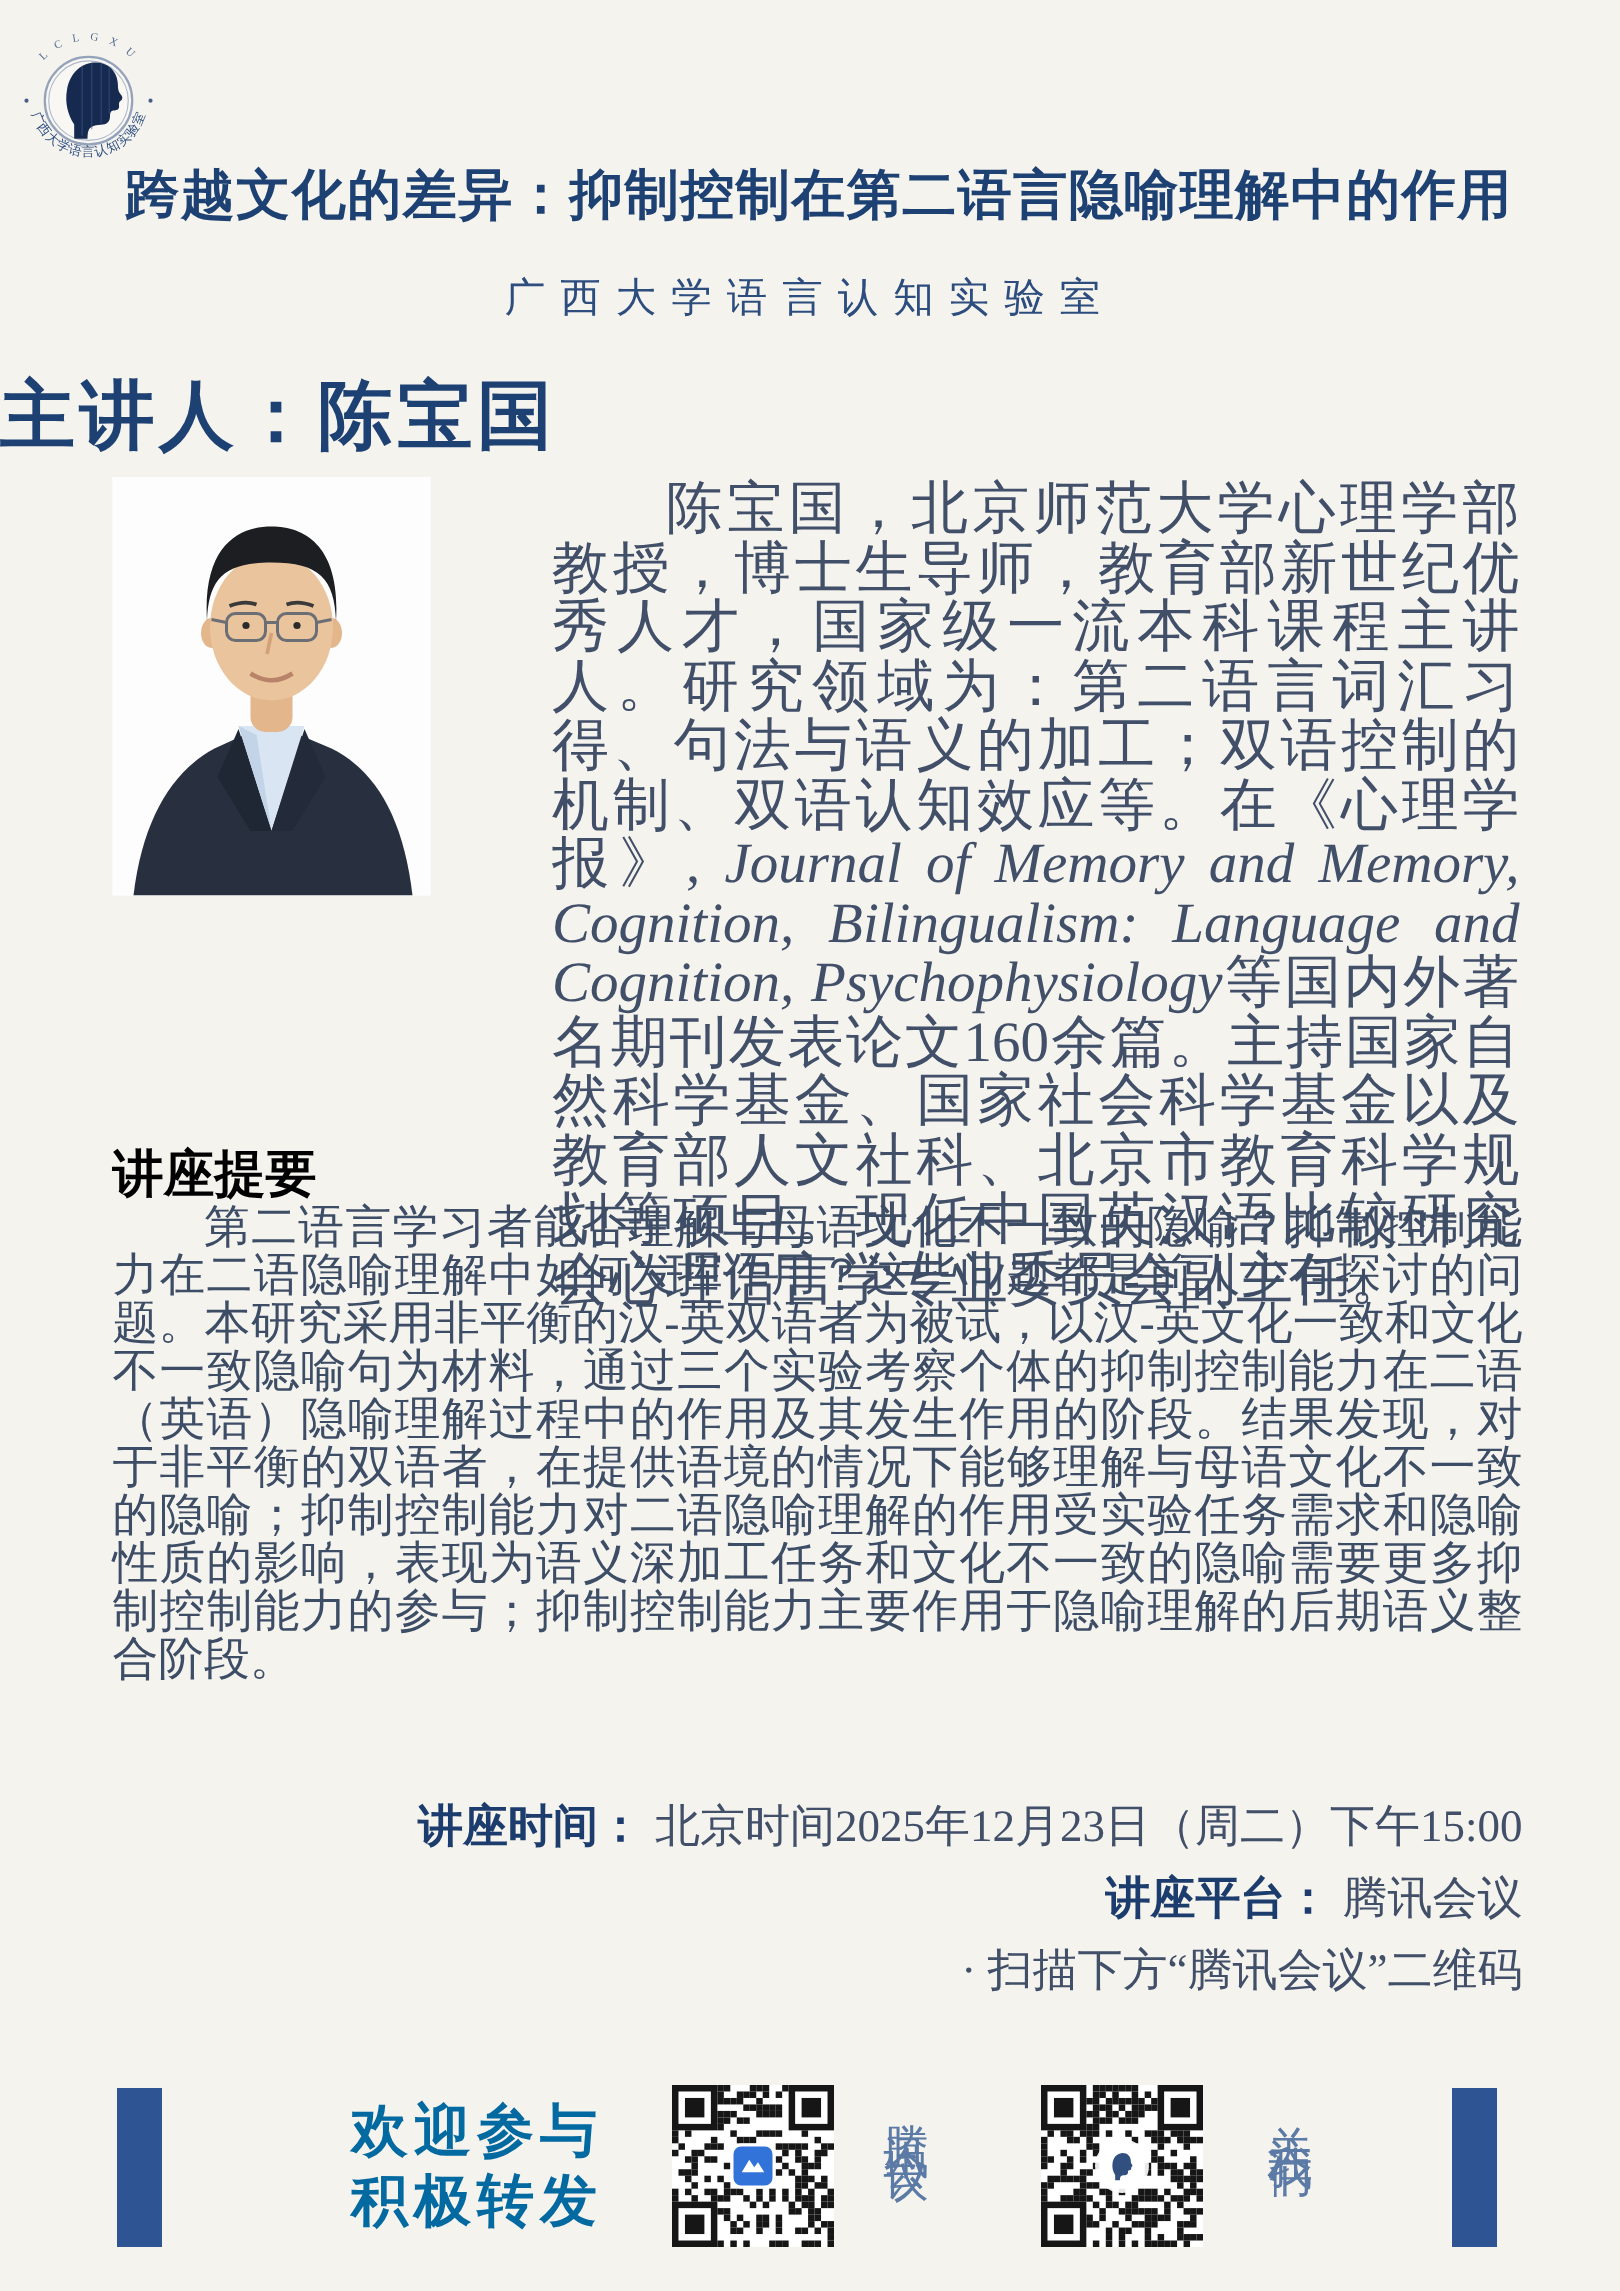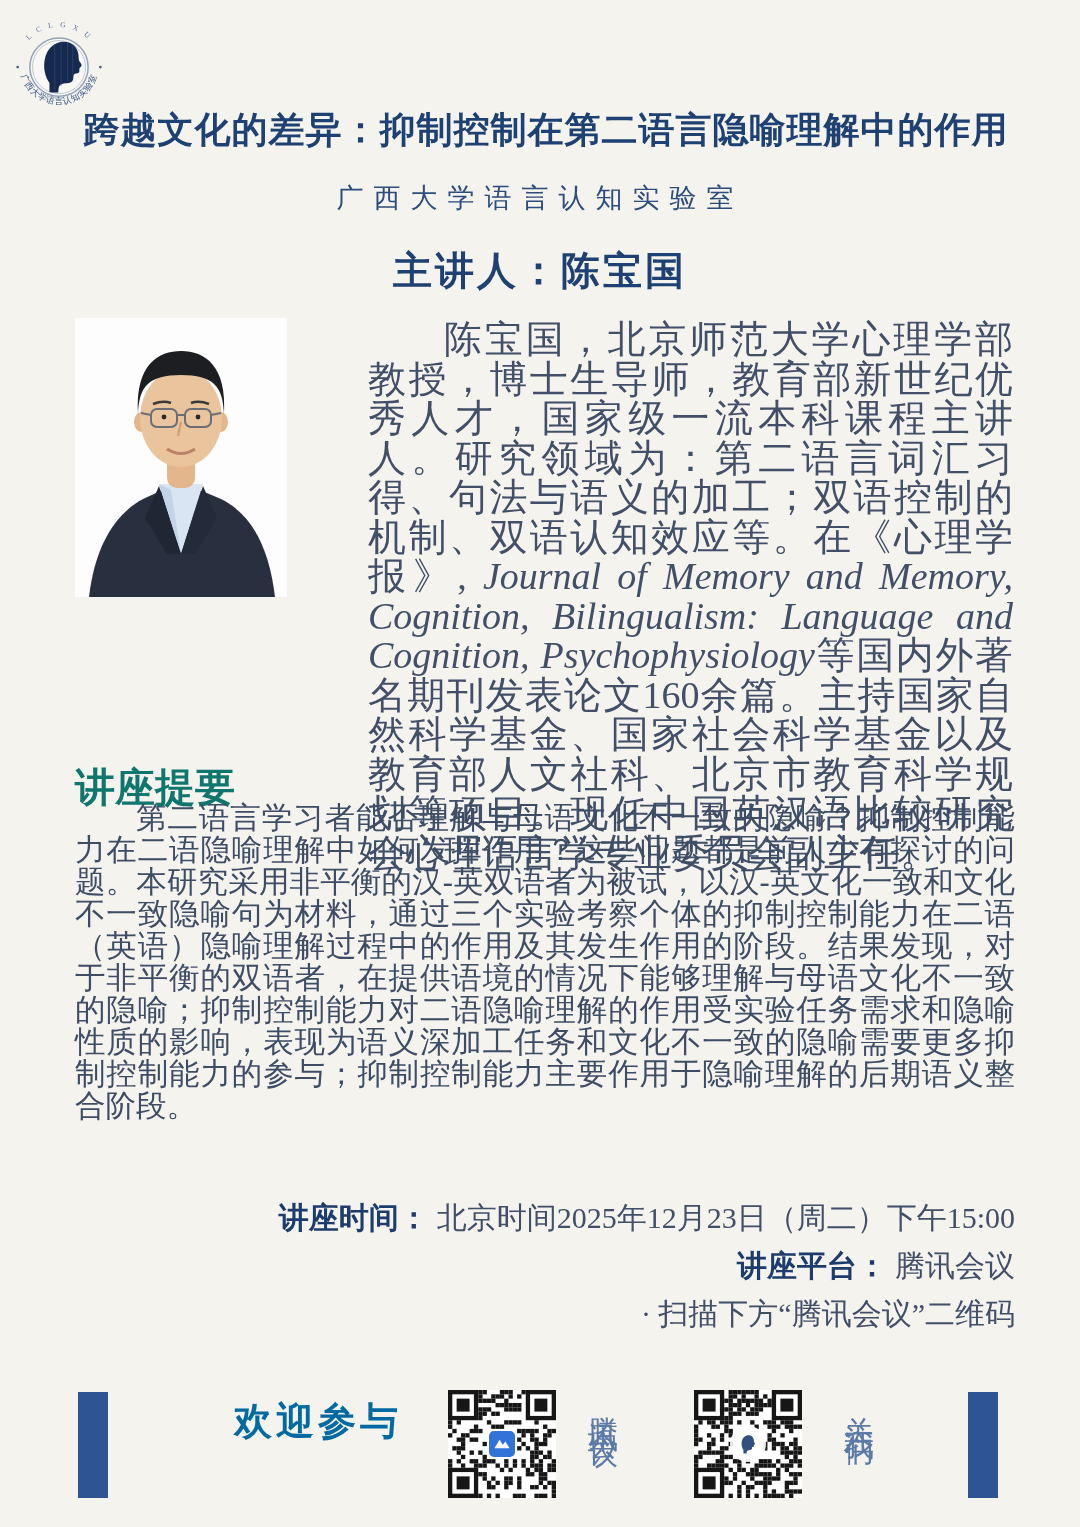--- a/index.html
+++ b/index.html
@@ -20,38 +20,38 @@
     text-align:center; font-size:36px; font-weight:bold;
     color:#1e4173; letter-spacing:1px;
   }
   .subtitle{
     position:absolute; left:0; right:0; top:180px;
     text-align:center; font-size:27px; color:#2c4d7e;
     letter-spacing:10px;
   }
   .speaker{
     position:absolute; left:0; right:0; top:244px;
-    text-align:center; font-size:39px; font-weight:bold;
+    font-size:50px; font-weight:bold;
     color:#1e4173; letter-spacing:3px;
   }
   
   .photo{
     position:absolute; left:75px; top:318px; width:212px; height:279px;
     background:#fdfdfd;
   }
   .bio{
     position:absolute; left:368px; top:320px; width:645px;
     font-size:38px; line-height:39.5px; color:#414f68;
     text-align:justify; text-indent:2em;
   }
   .bio em{ font-style:italic; }
   
   .summary-heading{
     position:absolute; left:75px; top:760px;
-    font-size:40px; font-weight:bold; color:#0f766e;
+    font-size:34px; font-weight:bold; color:#000000;
   }
   .summary-text{
     position:absolute; left:75px; top:802px; width:940px;
     font-size:30.5px; line-height:32px; color:#3d4d66;
     text-align:justify; text-indent:2em;
   }
   
   .details{ position:absolute; left:75px; top:1196px; width:940px; font-size:30px; }
   .detail-row{ line-height:44px; margin-bottom:4px; color:#414f68;text-align:right; }
   .detail-row .lbl{ font-weight:bold; color:#1c3c6d; margin-right:8px; }
@@ -186,20 +186,21 @@
       <span class="lbl">讲座平台：</span><span>腾讯会议</span>
     </div>
     <div class="detail-row indent">· 扫描下方“腾讯会议”二维码</div>
   </div>
 
   <div class="footer">
     <div class="bar left"></div>
 
     <div class="slogan">
       <div>欢迎参与</div>
+      <div>积极转发</div>
     </div>
 
     <div class="qr-wrap q1">
       <svg class="qr-pattern" width="108" height="108" viewBox="0 0 108 108">
           <rect width="108" height="108" fill="#ffffff"></rect>
           <rect x="30.240000000000002" y="0" width="4.32" height="4.32" fill="#161616"></rect>
           <rect x="34.56" y="0" width="4.32" height="4.32" fill="#161616"></rect>
           <rect x="51.84" y="0" width="4.32" height="4.32" fill="#161616"></rect>
           <rect x="56.160000000000004" y="0" width="4.32" height="4.32" fill="#161616"></rect>
           <rect x="60.480000000000004" y="0" width="4.32" height="4.32" fill="#161616"></rect>

